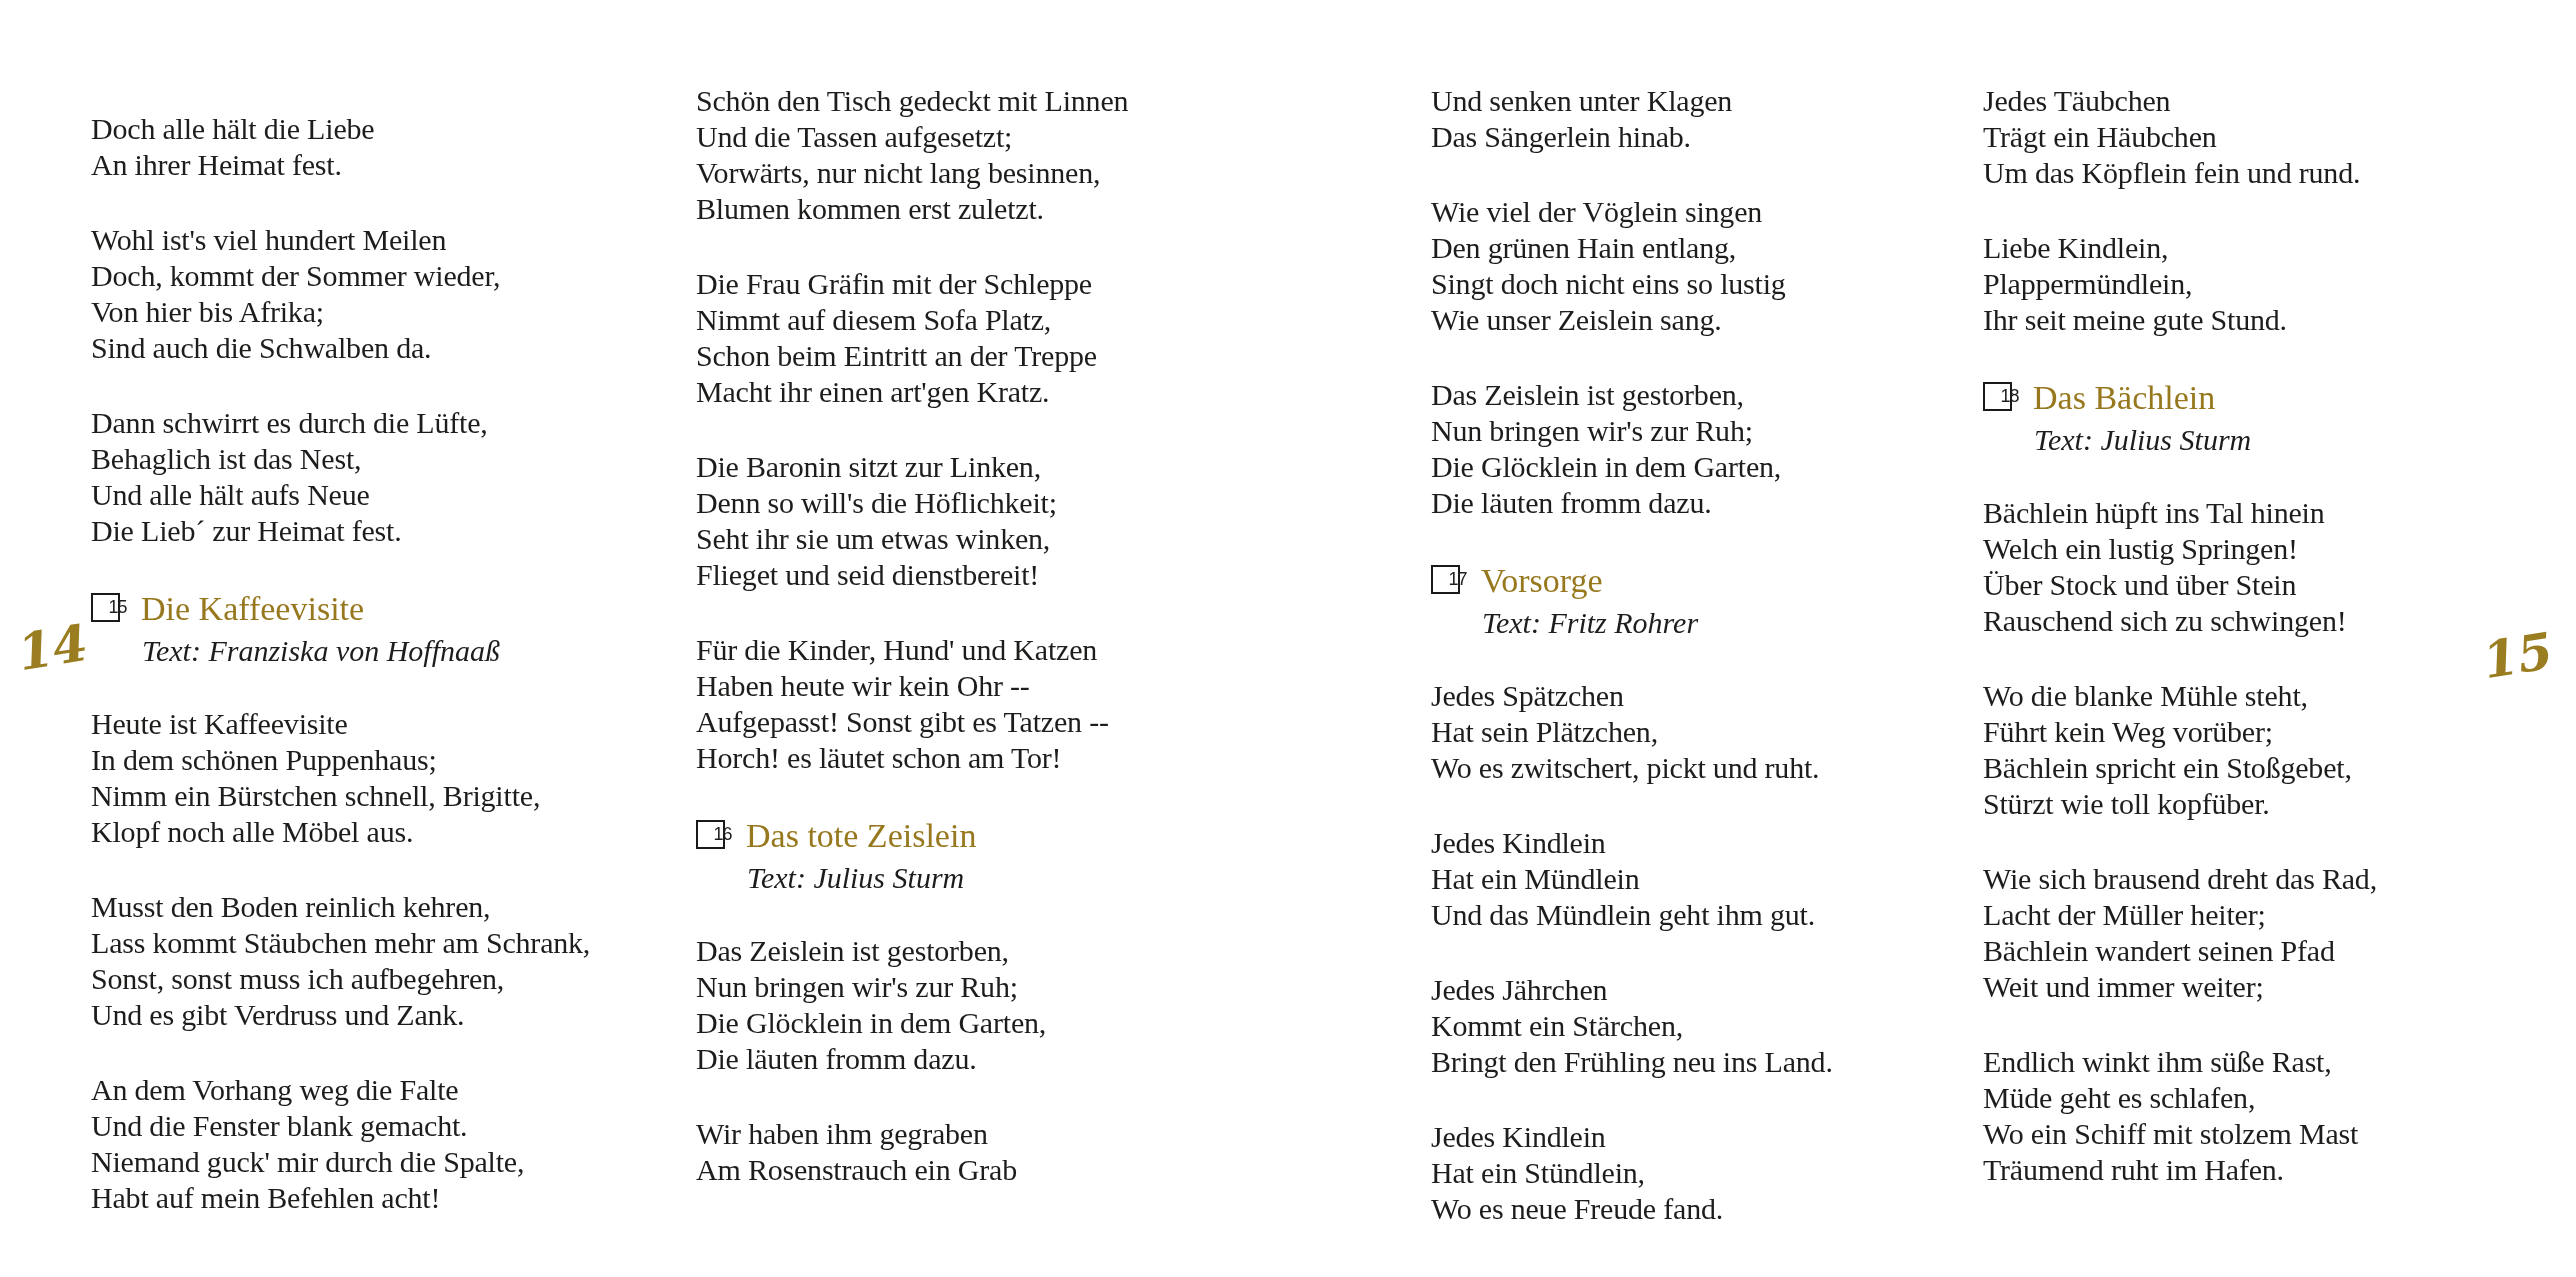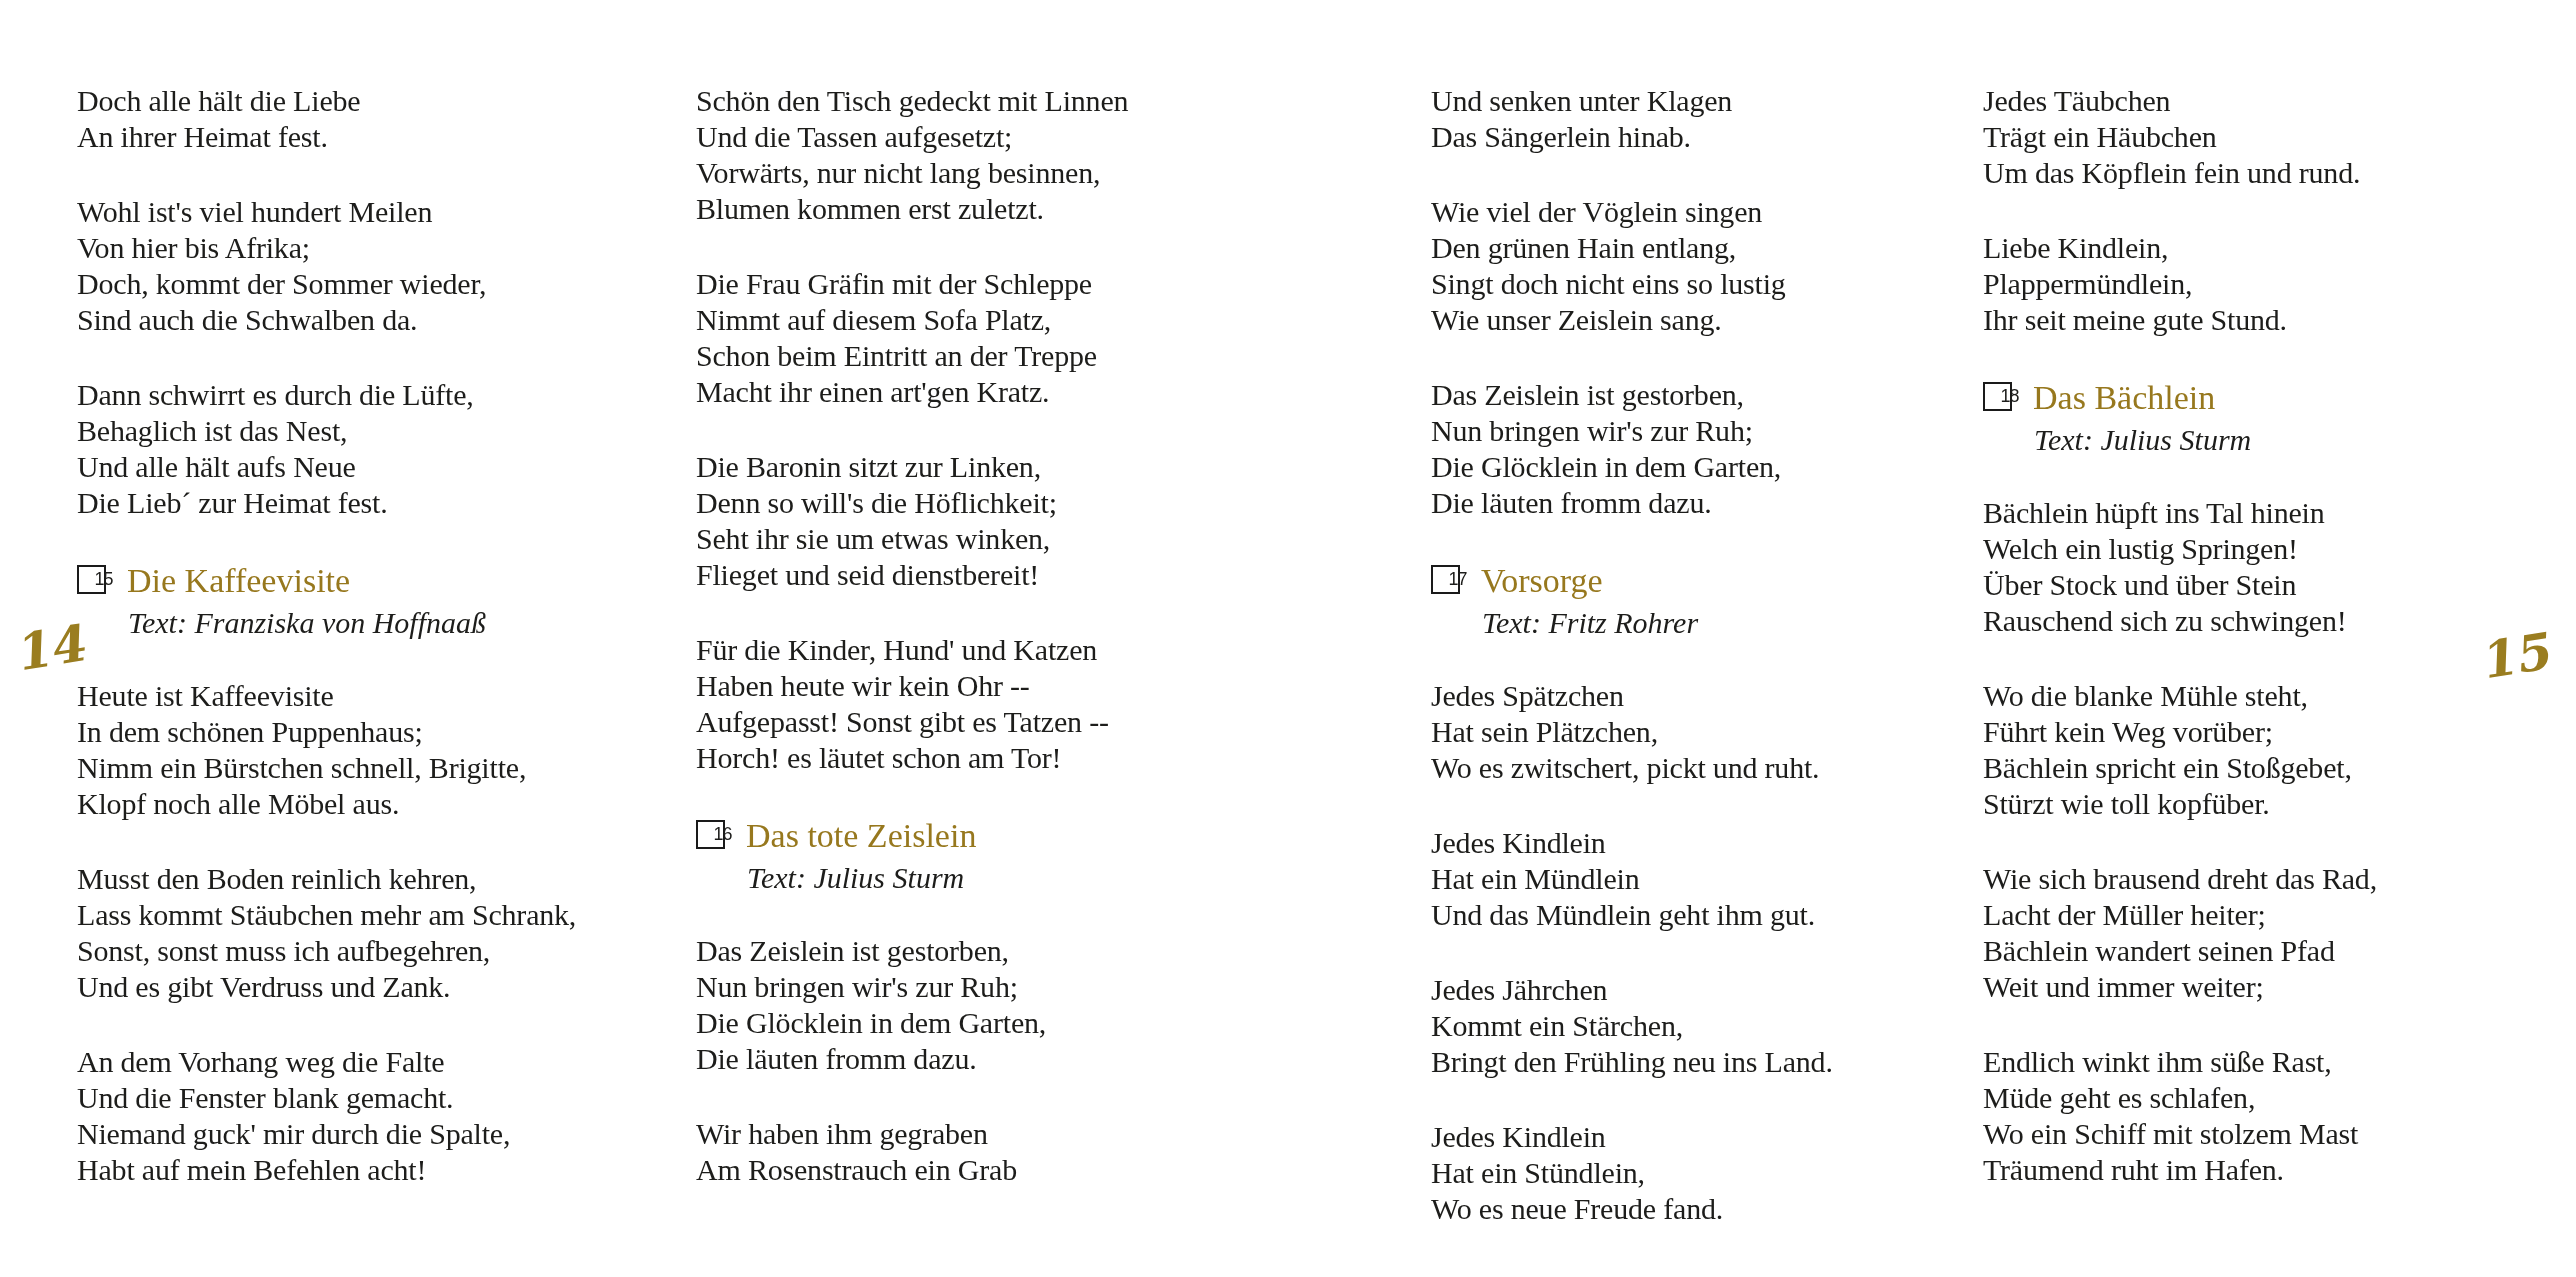--- a/index.html
+++ b/index.html
@@ -6,21 +6,21 @@
   body {
     width: 2576px; height: 1277px;
     background: #ffffff;
     font-family: "Liberation Serif", "DejaVu Serif", serif;
     color: #1d1d1b;
     overflow: hidden;
   }
   .spread { position: relative; width: 2576px; height: 1277px; }
 
   #columns .column { position: absolute; top: 83px; width: 577px; }
-  #columns .column:nth-child(1) { left: 77px; }
+  #columns .column:nth-child(1) { left: 91px; margin-top: 28px; }
   #columns .column:nth-child(2) { left: 696px; }
   #columns .column:nth-child(3) { left: 1431px; }
   #columns .column:nth-child(4) { left: 1983px; }
 
   .poem-line {
     font-size: 30px;
     line-height: 36px;
     white-space: nowrap;
     letter-spacing: -0.2px;
   }
@@ -73,22 +73,22 @@
   <div class="page-number left" style="color: rgb(154, 125, 32);">14</div>
   <div class="page-number right" style="color: rgb(154, 125, 32);">15</div>
   <div id="columns">
       <div class="column">
         <div class="stanza">
           <div class="poem-line">Doch alle hält die Liebe</div>
           <div class="poem-line">An ihrer Heimat fest.</div>
         </div>
         <div class="stanza">
           <div class="poem-line">Wohl ist's viel hundert Meilen</div>
+          <div class="poem-line">Doch, kommt der Sommer wieder,</div>
           <div class="poem-line">Von hier bis Afrika;</div>
-          <div class="poem-line">Doch, kommt der Sommer wieder,</div>
           <div class="poem-line">Sind auch die Schwalben da.</div>
         </div>
         <div class="stanza">
           <div class="poem-line">Dann schwirrt es durch die Lüfte,</div>
           <div class="poem-line">Behaglich ist das Nest,</div>
           <div class="poem-line">Und alle hält aufs Neue</div>
           <div class="poem-line">Die Lieb´ zur Heimat fest.</div>
         </div>
         <div class="heading-block">
           <div class="heading-row">

